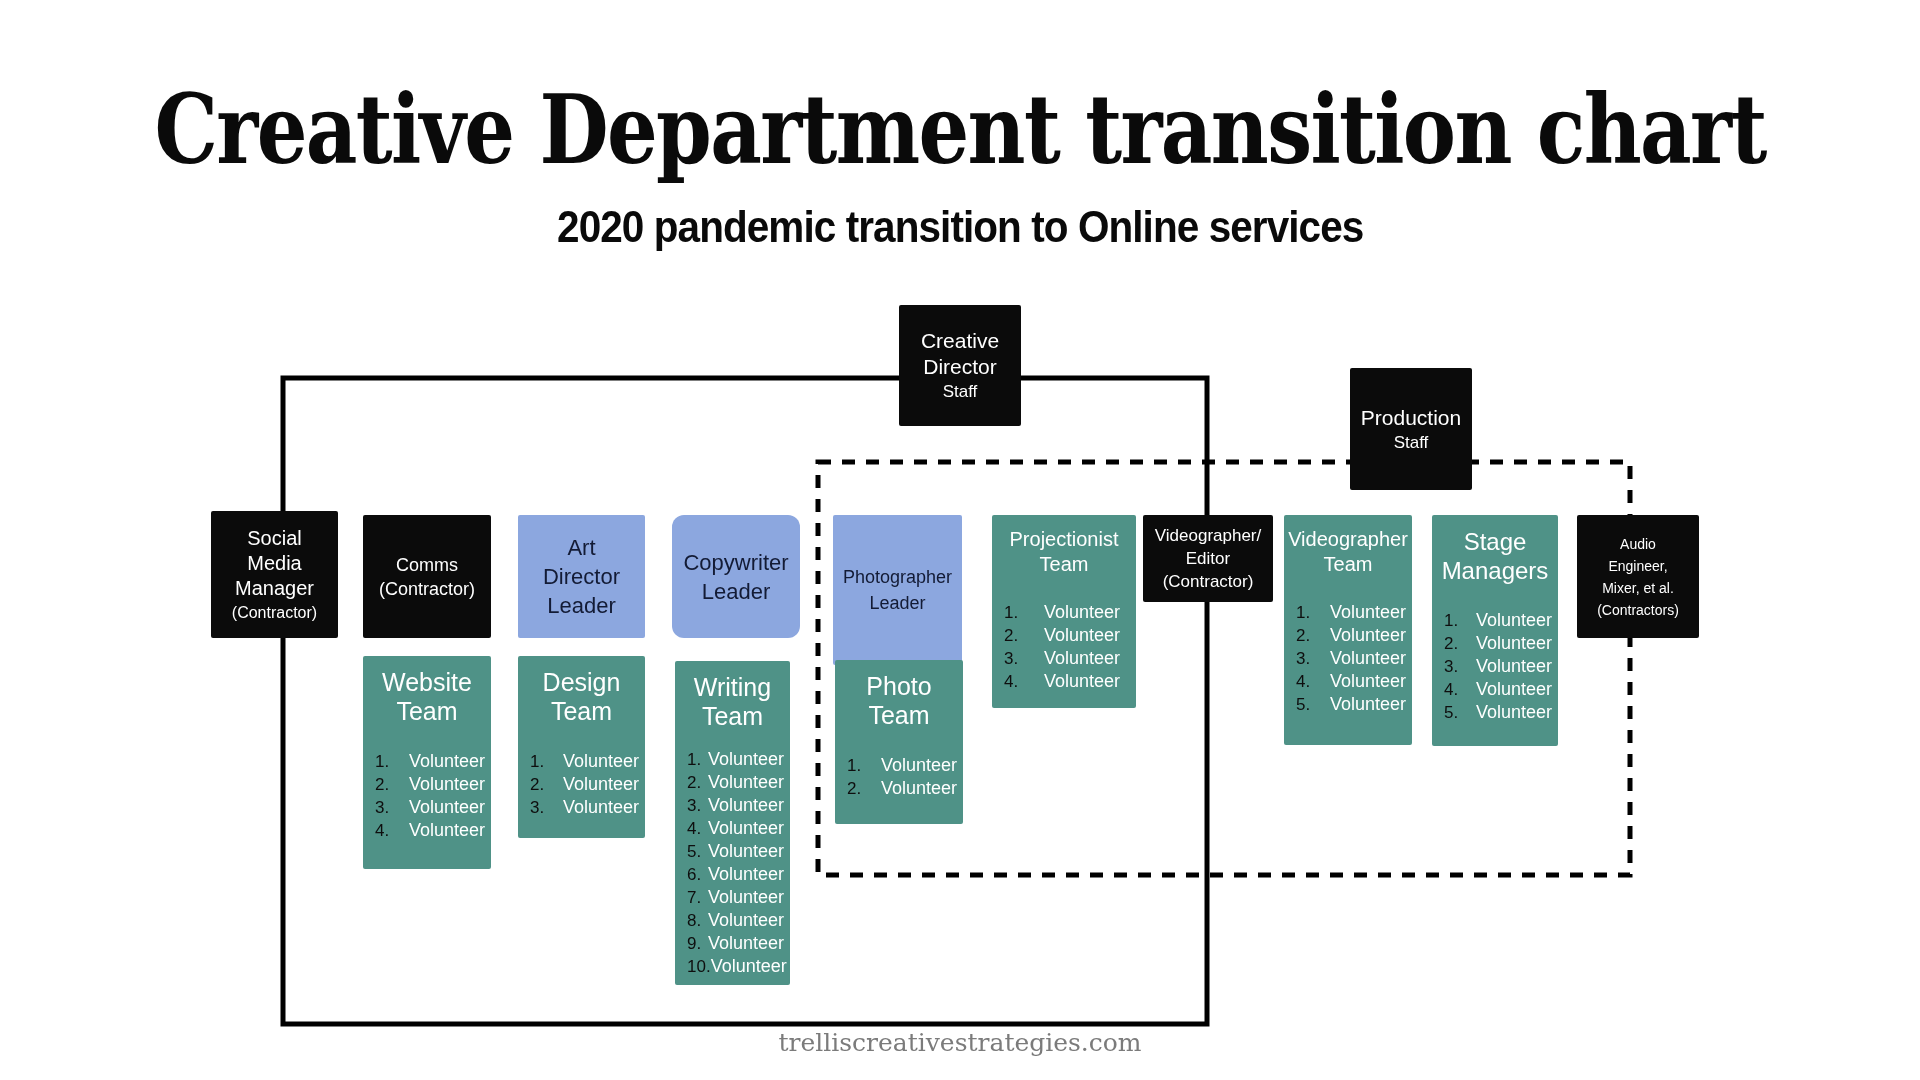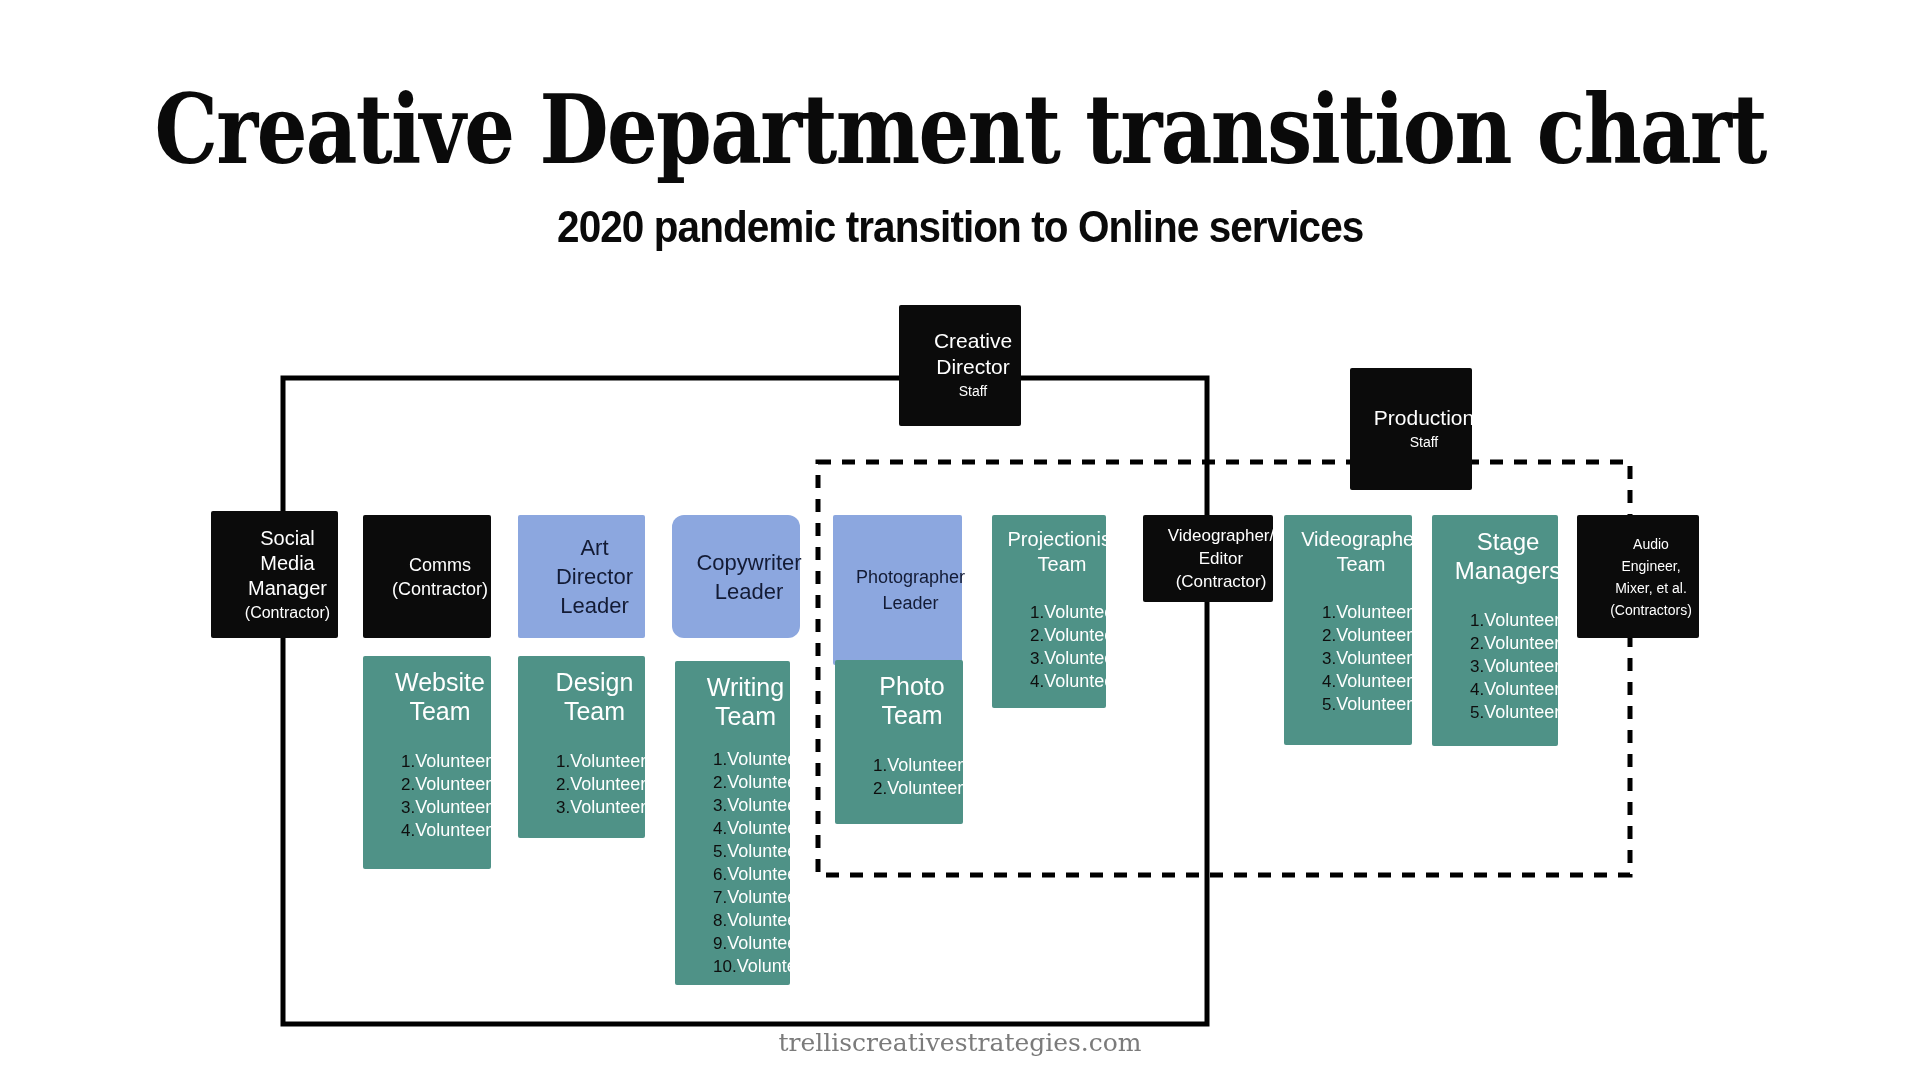--- a/index.html
+++ b/index.html
@@ -20,47 +20,46 @@
     letter-spacing:-1px;color:#0a0a0a;display:inline-block;
     transform:scaleX(0.92);transform-origin:center;white-space:nowrap;
   }
   
   .lines{position:absolute;left:0;top:0;z-index:1;}
   
   .node{
     position:absolute;z-index:2;box-sizing:border-box;text-align:center;
     display:flex;flex-direction:column;align-items:center;justify-content:center;
     border-radius:2px;
-    padding-left:26px;
   }
   .node.black{background:var(--black-box);color:var(--white-text);}
   .node.blue{background:var(--blue-box);color:var(--navy-text);}
   .node.teal{background:var(--teal-box);color:var(--white-text);justify-content:flex-start;padding-top:12px;}
   .nline{font-size:21px;line-height:26px;font-weight:500;}
-  .nsub{font-size:14px;line-height:23px;font-weight:400;}
+  .nsub{font-size:17px;line-height:23px;font-weight:400;}
   
   #creative-director{left:899px;top:305px;width:122px;height:121px;}
   #production{left:1350px;top:368px;width:122px;height:122px;}
   
   #social-media{left:211px;top:511px;width:127px;height:127px;}
   #social-media .nline{font-size:20px;line-height:25px;}
   #social-media .nsub{font-size:16px;line-height:23px;}
   #comms{left:363px;top:515px;width:128px;height:123px;}
   #comms .nline{font-size:18px;line-height:24px;font-weight:400;}
   #art-director{left:518px;top:515px;width:127px;height:123px;}
   #copywriter{left:672px;top:515px;width:128px;height:123px;border-radius:12px;}
   #photographer{left:833px;top:515px;width:129px;height:150px;}
   #photographer .nline{font-size:18px;line-height:26px;}
   .node.blue .nline{font-size:22px;line-height:29px;font-weight:400;color:var(--navy-text);}
   #videographer-editor{left:1143px;top:515px;width:130px;height:87px;}
   #videographer-editor .nline{font-size:17px;line-height:23px;font-weight:400;}
   #audio-engineer{left:1577px;top:515px;width:122px;height:123px;}
   #audio-engineer .nline{font-size:14px;line-height:22px;font-weight:400;}
   
-  #projectionist-team{left:992px;top:515px;width:114px;height:193px;}
+  #projectionist-team{left:992px;top:515px;width:144px;height:193px;}
   #videographer-team{left:1284px;top:515px;width:128px;height:230px;}
   #stage-managers{left:1432px;top:515px;width:126px;height:231px;}
   #website-team{left:363px;top:656px;width:128px;height:213px;}
   #design-team{left:518px;top:656px;width:127px;height:182px;}
   #writing-team{left:675px;top:661px;width:115px;height:324px;}
   #photo-team{left:835px;top:660px;width:128px;height:164px;}
   .tline{font-size:25px;line-height:29px;font-weight:500;}
   #projectionist-team .tline{font-size:20px;line-height:25px;}
   #videographer-team .tline{font-size:20px;line-height:25px;}
   #stage-managers .tline{font-size:24px;line-height:29px;}

